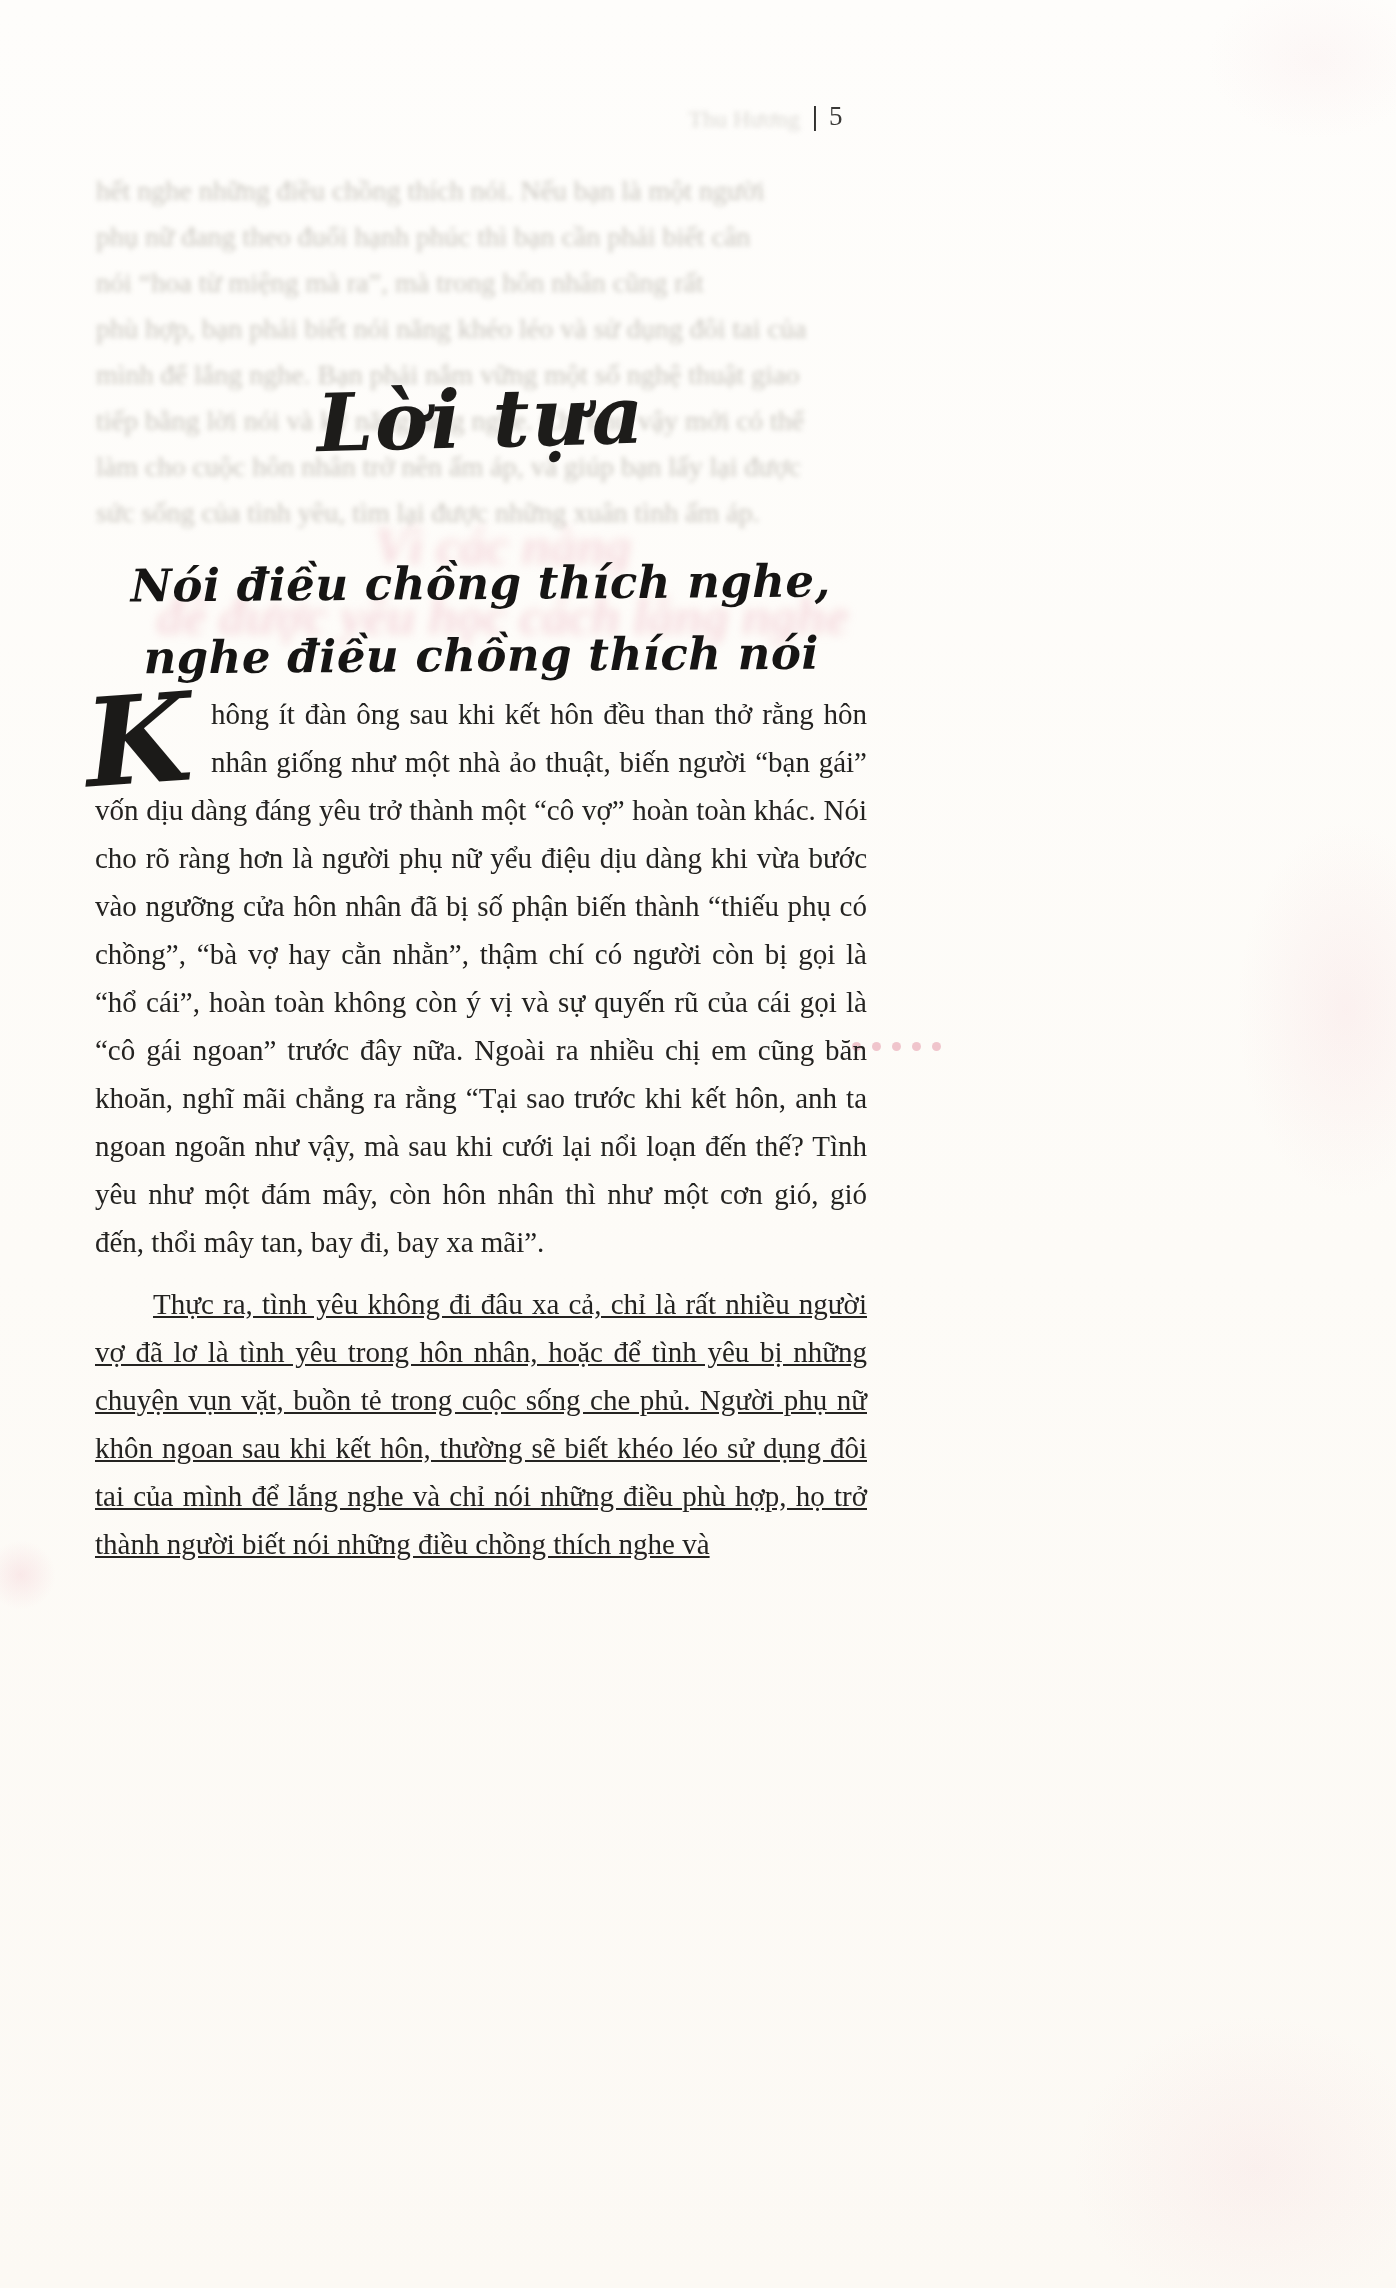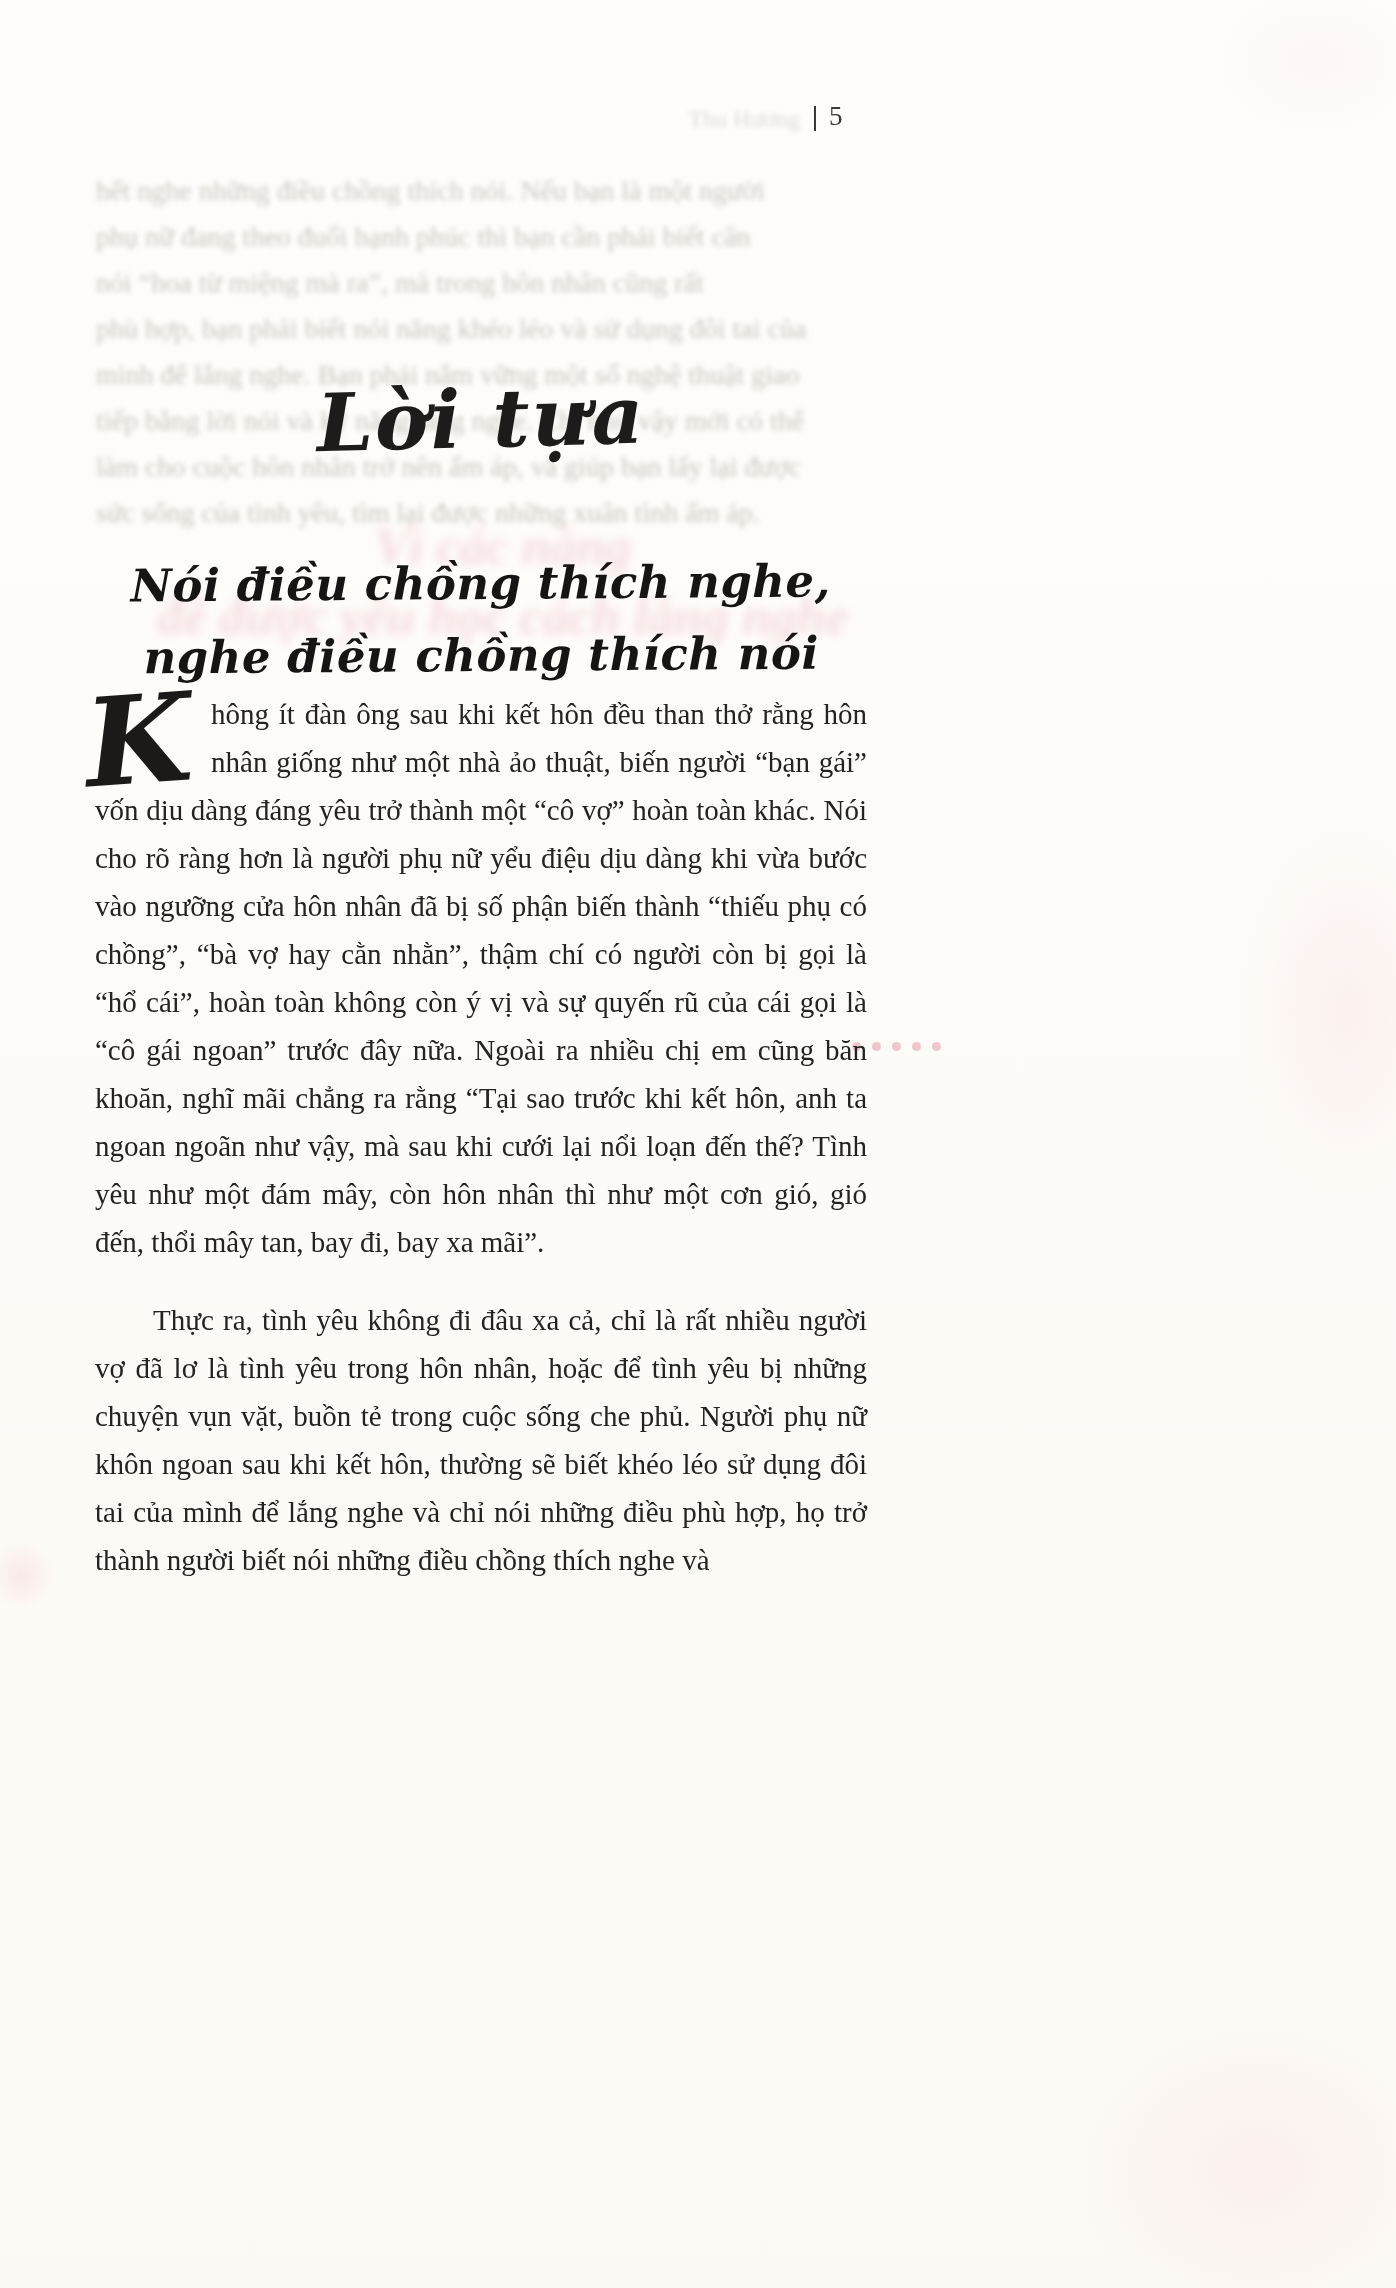--- a/index.html
+++ b/index.html
@@ -125,21 +125,22 @@
     left: 95px; top: 690px; width: 772px;
   }
   .para {
     margin: 0;
     font-size: 29px;
     line-height: 48px;
     text-align: justify;
     color: #242321;
   }
   .para + .para {
-    margin-top: 30px;
+    margin-top: 14px;
+    text-decoration: underline;
   }
   .para.indent {
     text-indent: 58px;
   }
   .dropcap {
     float: left;
     font-family: "DejaVu Serif", serif;
     font-style: italic;
     font-weight: bold;
     font-size: 122px;

